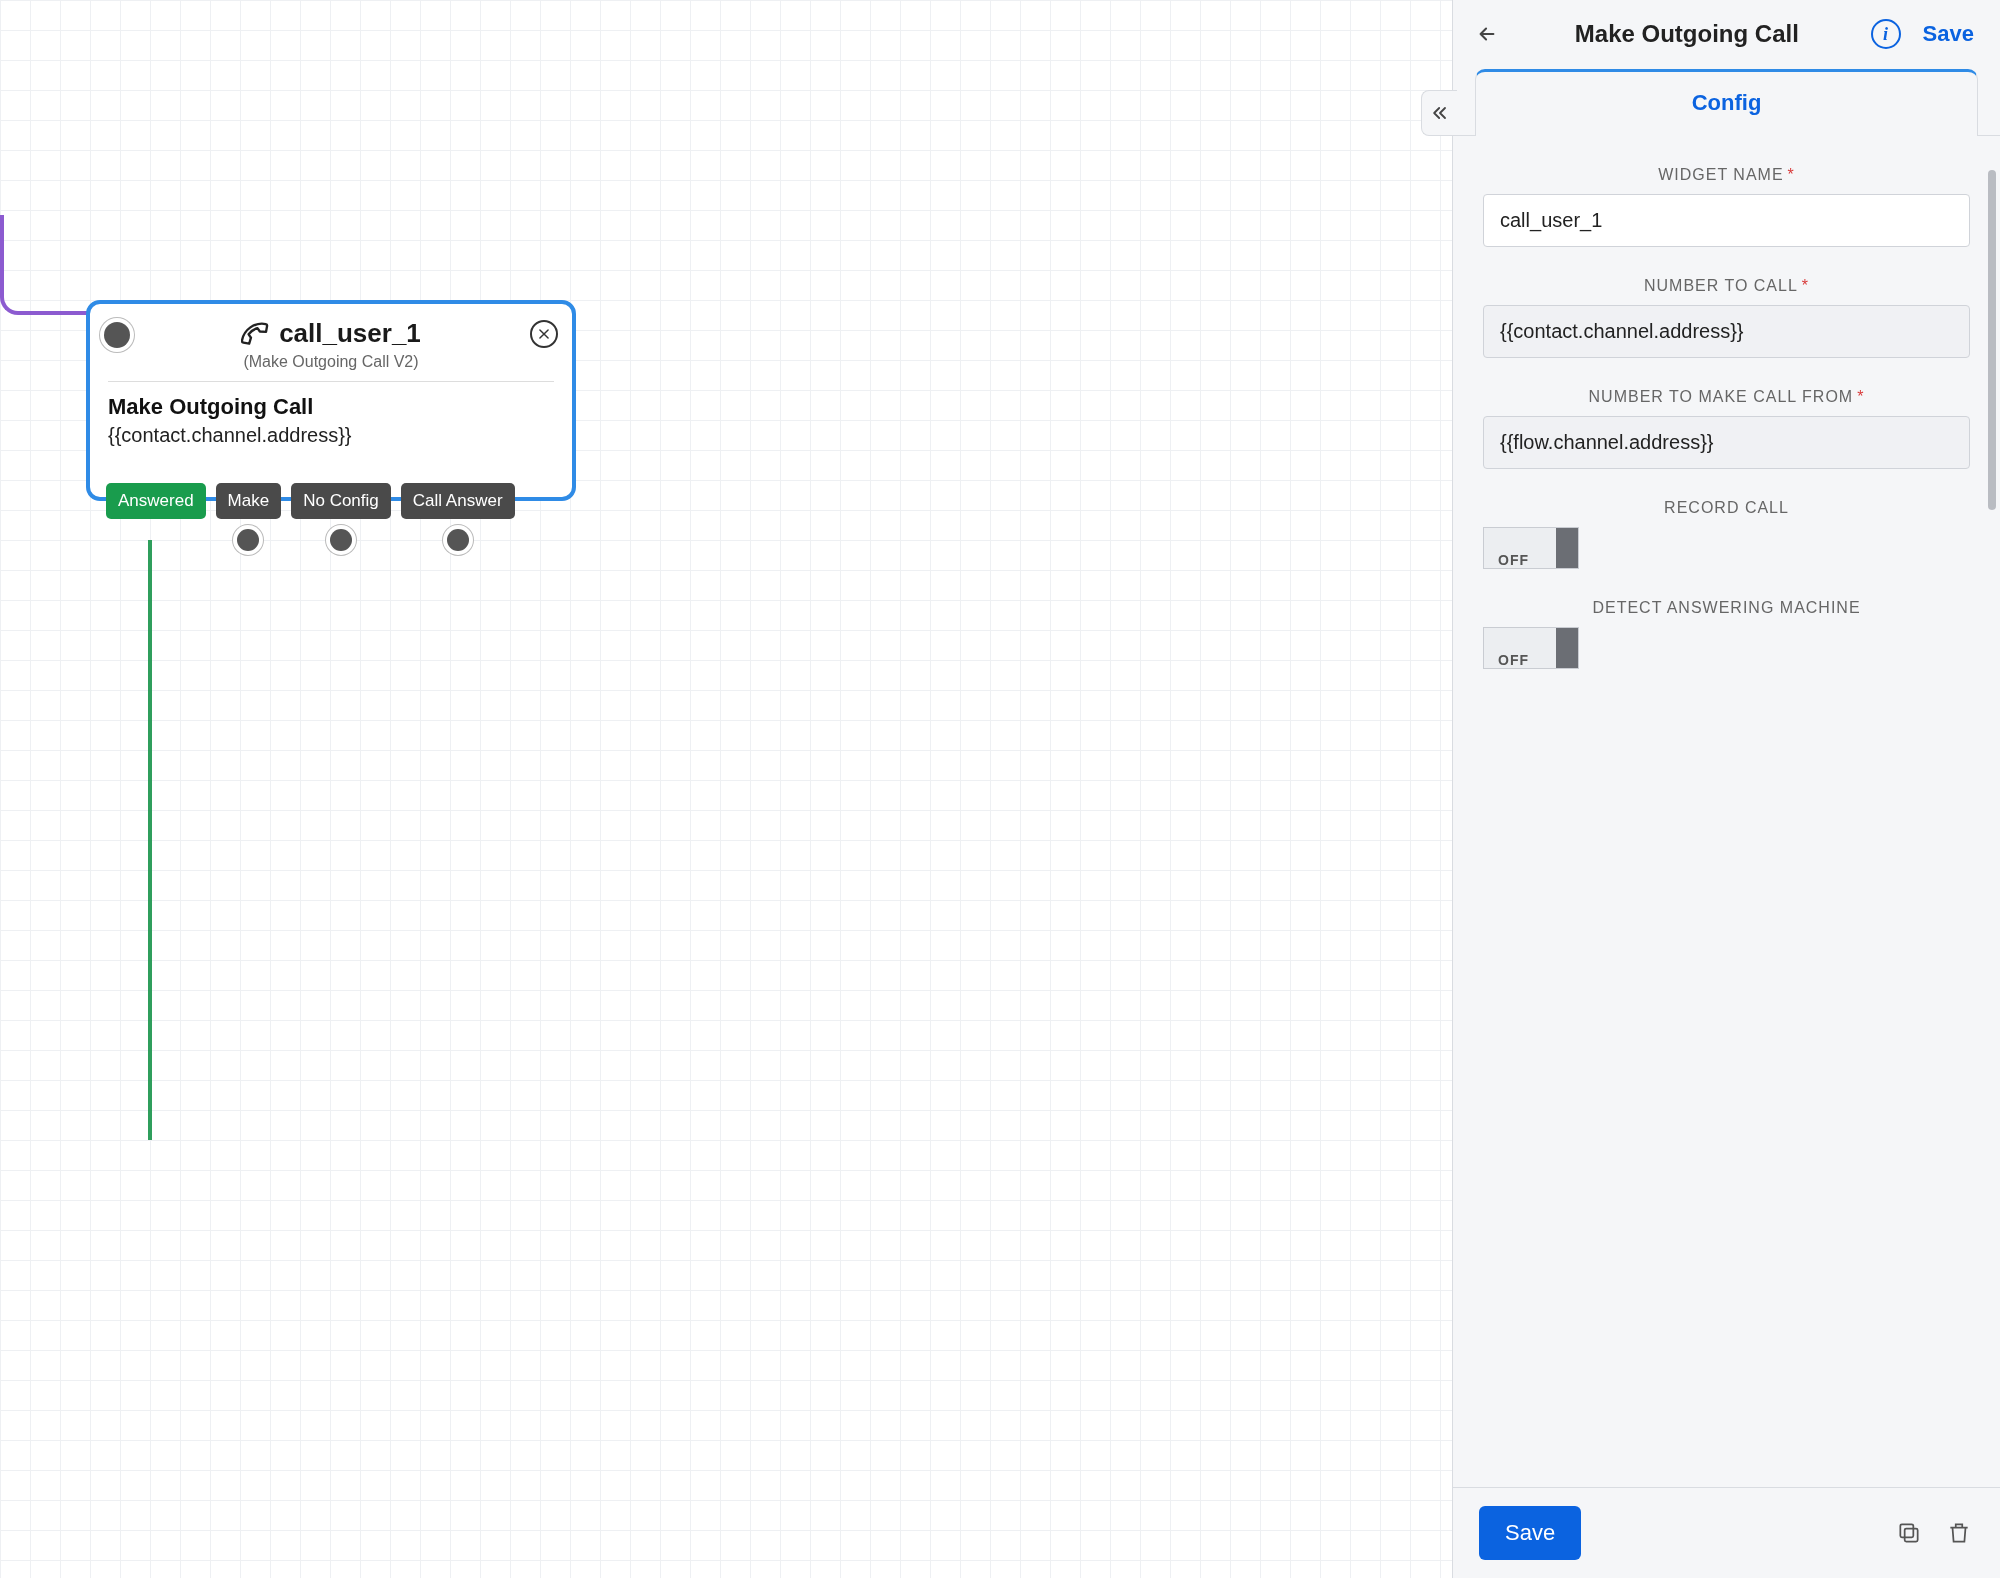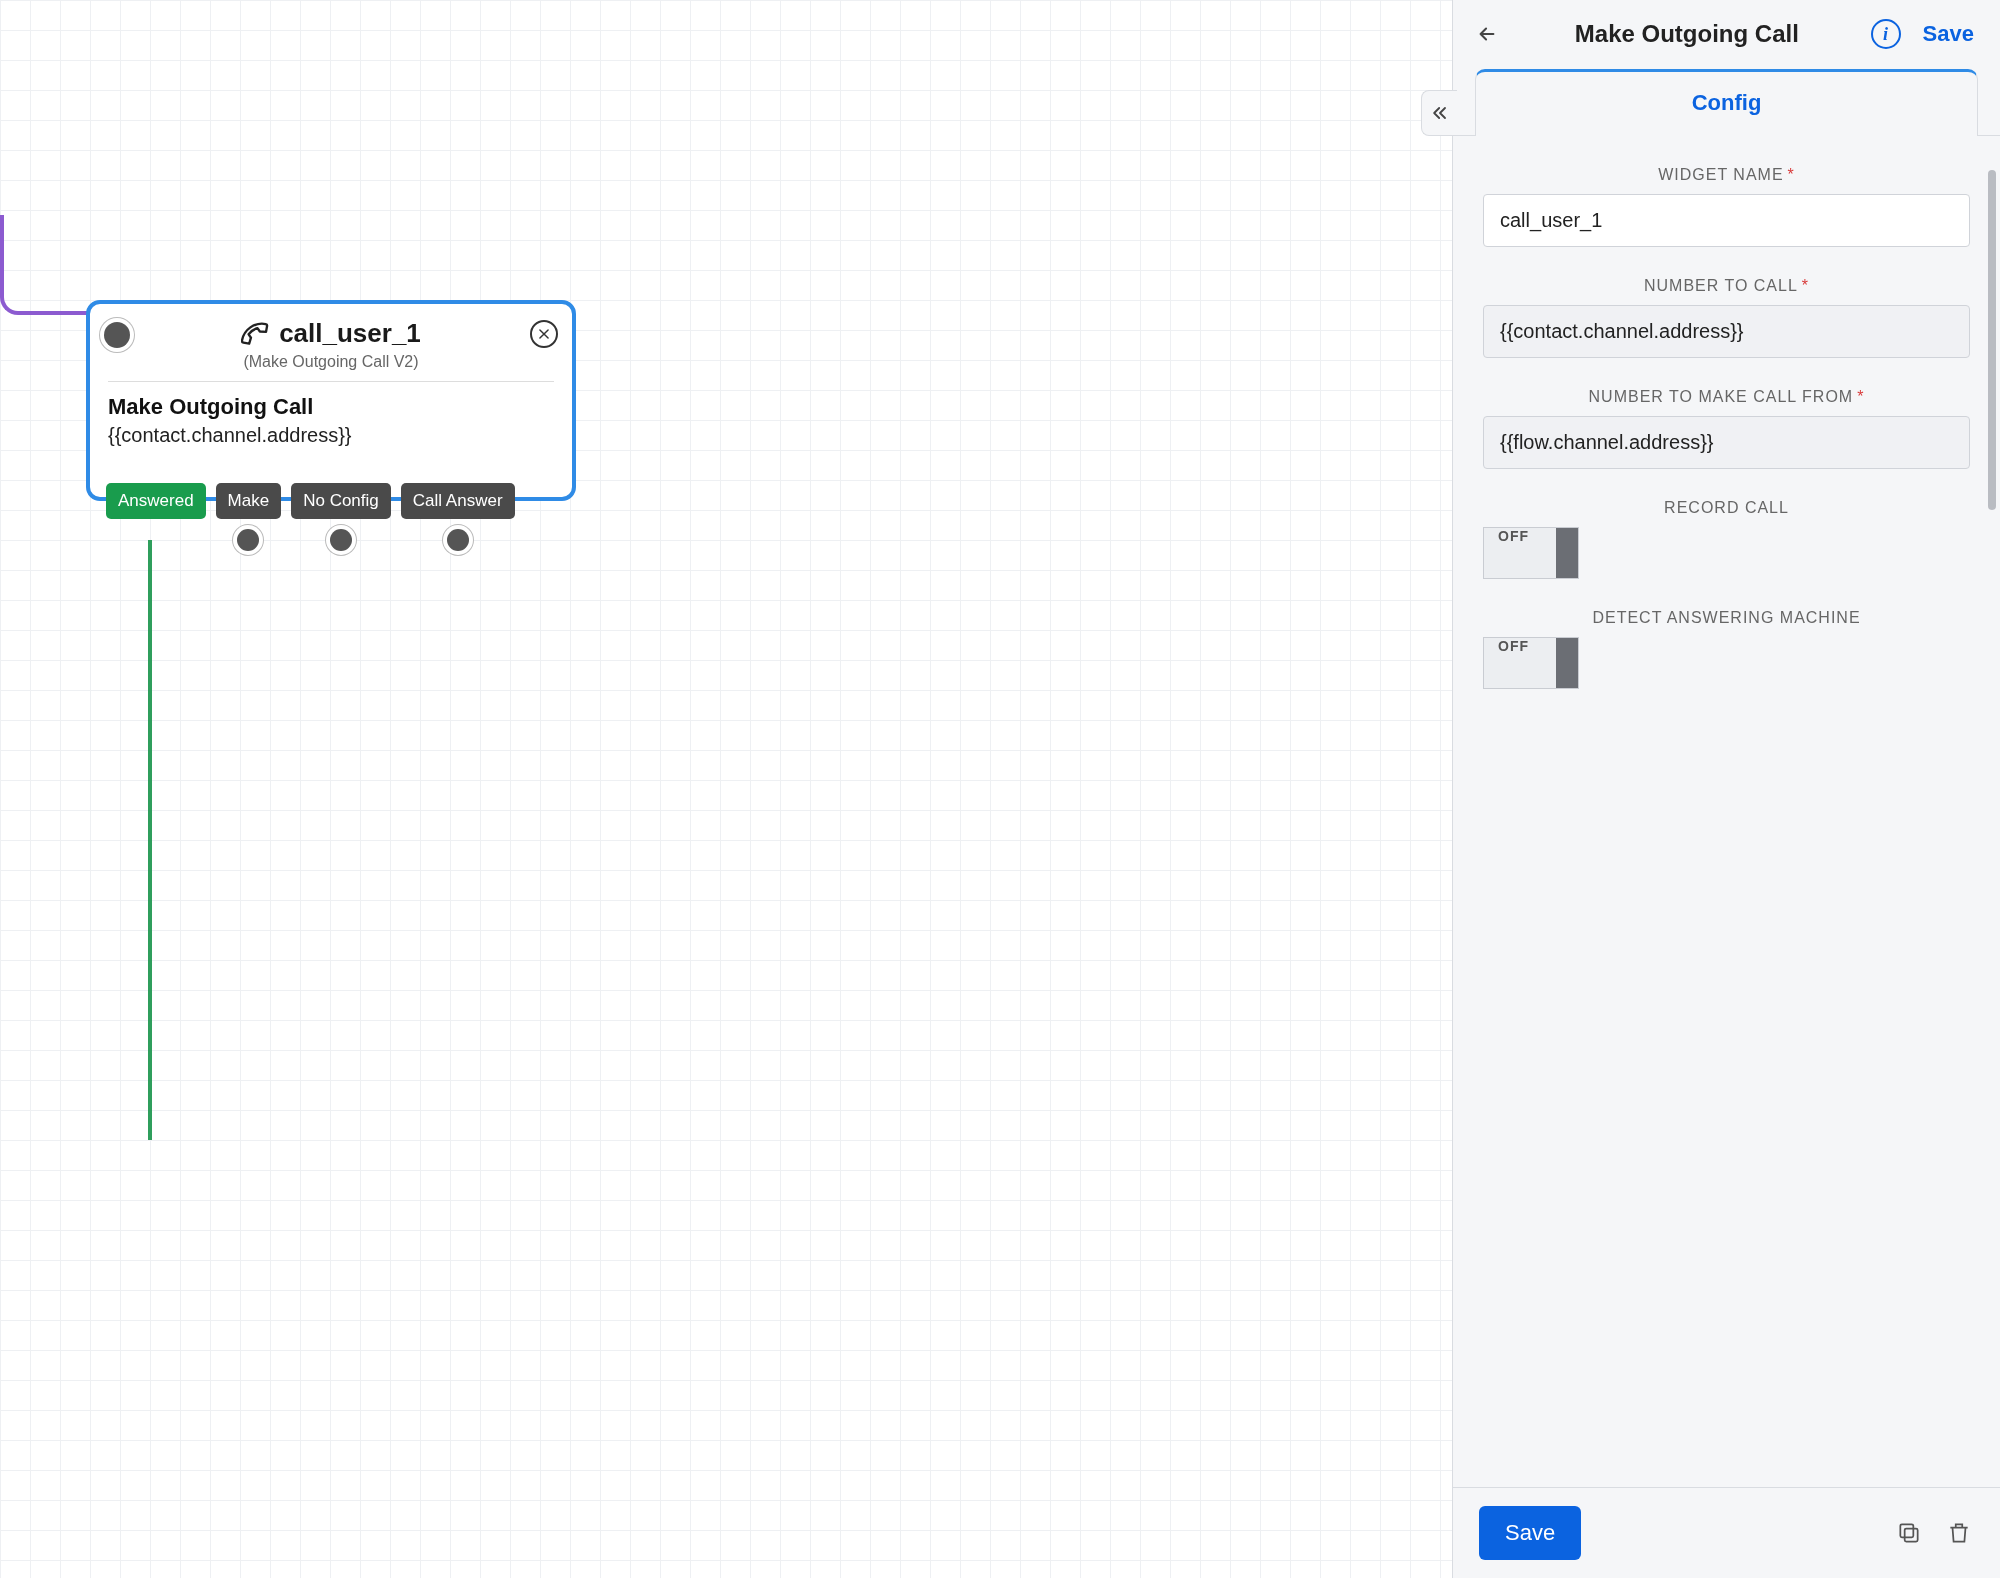--- a/index.html
+++ b/index.html
@@ -162,22 +162,22 @@
     margin-bottom: 10px; text-transform: uppercase; text-align: center;
   }
   .req { color:#d83a3a; margin-left:4px; }
   .text-input {
     width:100%; padding: 14px 16px; font-size:20px;
     border:1px solid #d0d3d9; border-radius:4px; background:#fff; color:#222;
   }
   .text-input.readonly { background:#f0f1f4; }
 
   .toggle {
-    display:inline-flex; align-items:flex-start;
-    border:1px solid #c9ccd2; background:#eceef1; height:52px;
+    display:inline-flex; align-items:flex-end;
+    border:1px solid #c9ccd2; background:#eceef1; height:42px;
     cursor:pointer; position:relative; width: 96px;
   }
   .toggle-label {
     font-size:14px; letter-spacing:1px; color:#555; font-weight:600;
     padding-left: 14px;
   }
   .toggle-knob { position:absolute; right:0; top:0; bottom:0; width:22px; background:#6b6e74; }
 
   .panel-footer {
     border-top:1px solid #d9dce1; background:#f5f6f8;

